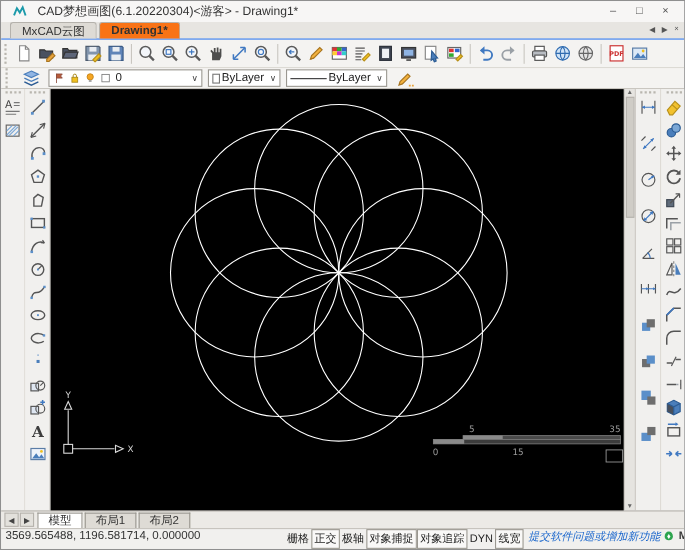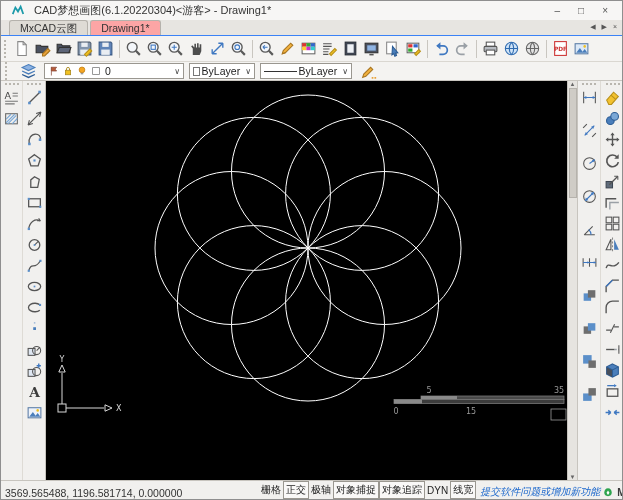--- a/index.html
+++ b/index.html
@@ -14,21 +14,21 @@
   .win-btns span{cursor:default;line-height:10px;}
   
   .menubar{height:18px;flex:0 0 18px;display:flex;align-items:center;background:#f3f2f0;
            font-size:11.5px;color:#222;padding-left:4px;}
   .menu-item{padding:1px 8px;}
   
   .tabbar{height:16px;flex:0 0 16px;background:#e7e5e1;border-bottom:1px solid #3b82f6;
           display:flex;align-items:flex-end;padding-left:8px;font-size:10.5px;position:relative;}
   .doc-tab{padding:1px 10px 0 10px;border:1px solid #b5b2ac;border-bottom:none;height:15px;
            background:#dedbd5;border-radius:3px 3px 0 0;margin-right:2px;color:#333;white-space:nowrap;}
-  .doc-tab.active{background:#fca5a5;font-weight:normal;}
+  .doc-tab.active{background:#f97316;font-weight:bold;}
   .tab-nav{position:absolute;right:5px;top:3px;display:flex;gap:6px;font-size:7px;color:#555;}
   
   .toolbar{height:26px;flex:0 0 26px;display:flex;align-items:center;background:#f4f3f1;
            border-bottom:1px solid #dad7d1;padding-left:3px;}
   .tb-handle{width:5px;height:18px;border-left:2px dotted #b9b6af;margin-right:2px;}
   .tb-btn{width:20px;height:22px;margin:0 .5px;display:flex;align-items:center;justify-content:center;}
   .tb-sep{width:1px;height:18px;background:#c9c6c0;margin:0 3px;flex:0 0 1px;}
   
   .propsbar{height:19px;flex:0 0 19px;display:flex;align-items:center;background:#f4f3f1;
             border-bottom:1px solid #c9c6c0;padding-left:4px;gap:5px;font-size:10.5px;}
@@ -66,21 +66,21 @@
   
   .cmd{height:25px;flex:0 0 25px;background:#fff;border-top:1px solid #9a9790;position:relative;
        padding:1px 16px 0 4px;overflow:hidden;}
   .cmd-hist{font-size:11.5px;color:#111;line-height:13px;white-space:nowrap;}
   .cmd-prompt{font-size:9px;color:#333;line-height:10px;white-space:nowrap;}
   .cmd-scroll{position:absolute;right:0;top:0;bottom:0;width:13px;background:#f1f0ee;
               border-left:1px solid #ccc;display:flex;flex-direction:column;justify-content:space-between;
               align-items:center;font-size:6px;color:#555;padding:1px 0;}
   
   .status{height:19px;flex:0 0 19px;background:#f1f0ee;border-top:1px solid #c7c4be;
-          display:flex;align-items:flex-end;font-size:10px;color:#222;padding:0 4px;gap:2px;
+          display:flex;align-items:flex-start;font-size:10px;color:#222;padding:0 4px;gap:2px;
           white-space:nowrap;overflow:hidden;}
   .coords{flex:0 0 228px;font-size:10.5px;color:#333;}
   .toggle{padding:1px 2px;}
   .toggle.boxed{border:1px solid #9a9790;background:#f9f8f7;}
   .link{color:#1a66cc;font-size:10px;margin-left:2px;font-style:italic;}
   .brand{margin-left:auto;display:flex;align-items:center;gap:2px;font-weight:bold;
          color:#3a3a3a;font-size:10px;padding-right:2px;}
 </style>
 </head>
 <body>
@@ -682,20 +682,31 @@
           </svg>
         </span>
         <span class="sd-btn">
           <svg width="17" height="17" viewBox="0 0 16 16">
             <path d="M1.5 8h5M6.5 8L4 6M6.5 8L4 10M14.5 8h-5M9.5 8L12 6M9.5 8L12 10" fill="none" stroke="#3f78c1" stroke-width="1.3"></path>
           </svg>
         </span>
       </div>
   </div>
 
+  <div class="ltabs">
+    <span id="ltab-nav" style="display:flex;">
+        <span class="lt-nav">◀</span>
+        <span class="lt-nav">▶</span>
+      </span>
+    <span id="ltab-tabs" style="display:flex;">
+        <span class="ltab active">模型</span>
+        <span class="ltab">布局1</span>
+        <span class="ltab">布局2</span>
+      </span>
+  </div>
 
 
   <div class="status">
     <span class="coords">3569.565488, 1196.581714, 0.000000</span>
     <span id="status-toggles" style="display:flex;gap:0;align-items:center;margin-left:24px;">
         <span class="toggle">栅格</span>
         <span class="toggle boxed">正交</span>
         <span class="toggle">极轴</span>
         <span class="toggle boxed">对象捕捉</span>
         <span class="toggle boxed">对象追踪</span>

